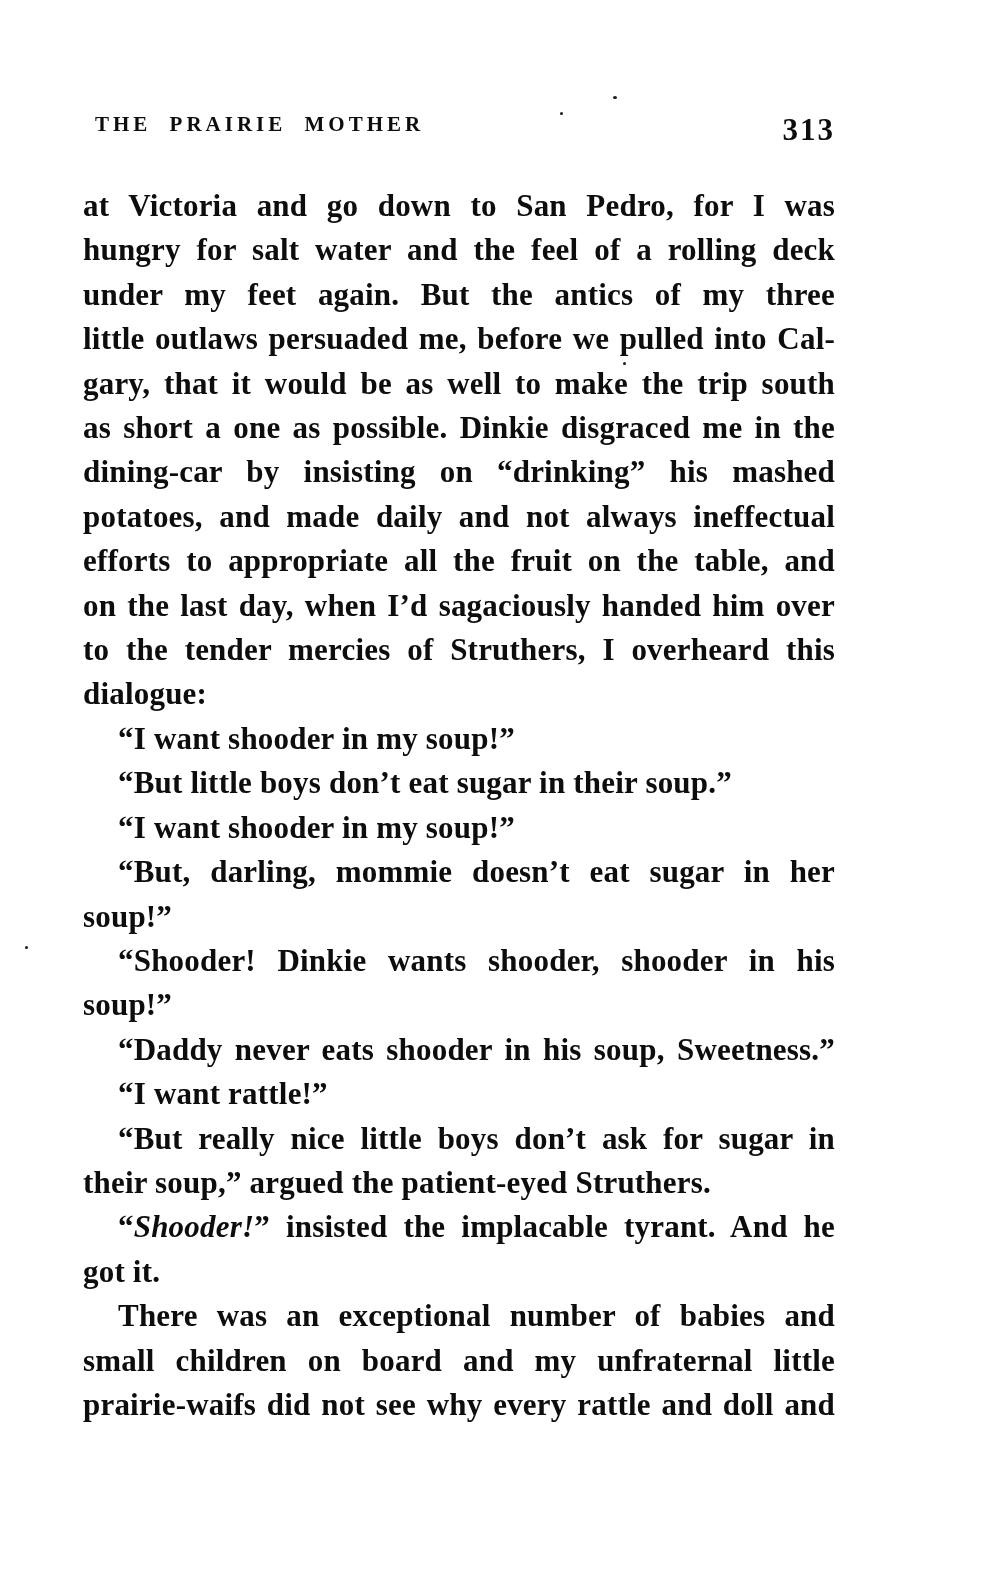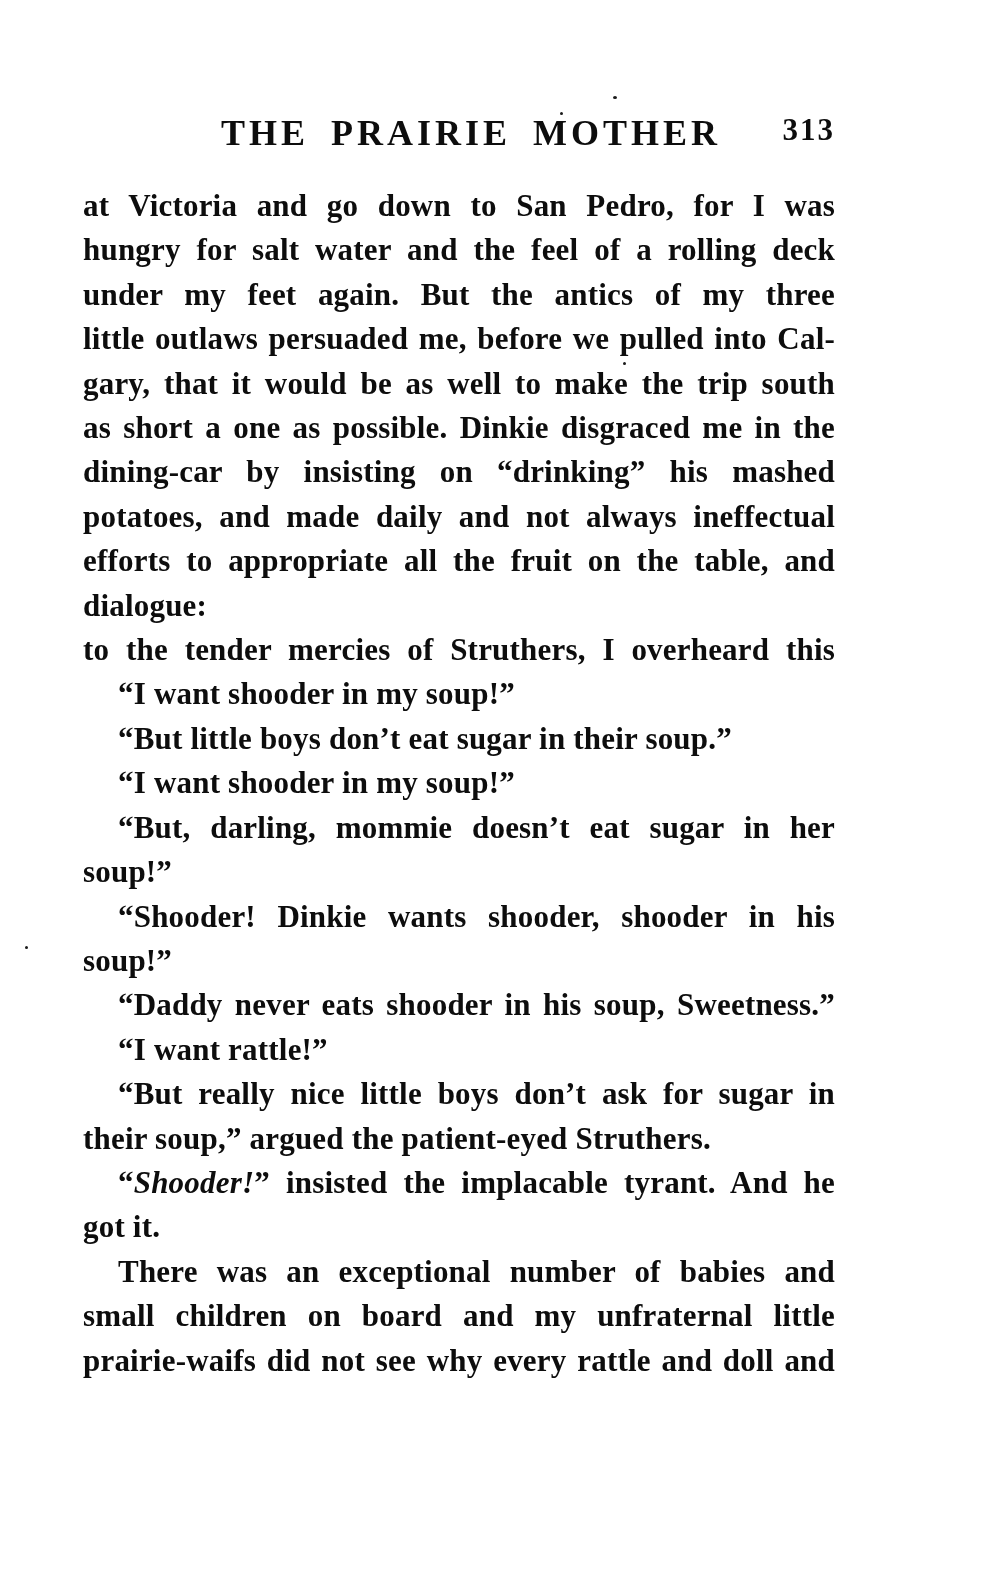--- a/index.html
+++ b/index.html
@@ -18,23 +18,22 @@
     top: 112px;
     left: 83px;
     width: 752px;
     height: 44px;
   }
   .running-title {
     position: absolute;
     left: 0;
     right: 0;
     top: 0;
-    text-align: center;
     transform: translateX(12px);
-    font-size: 36px;
+    font-size: 21px;
     letter-spacing: 4px;
     word-spacing: 9px;
     white-space: nowrap;
   }
   .page-number {
     position: absolute;
     right: 0;
     top: 0;
     font-size: 31px;
     letter-spacing: 2px;
@@ -77,22 +76,23 @@
   <div class="text-block" id="text-block">
       <div class="line just"><span>at Victoria and go down to San Pedro, for I was</span></div>
       <div class="line just"><span>hungry for salt water and the feel of a rolling deck</span></div>
       <div class="line just"><span>under my feet again.  But the antics of my three</span></div>
       <div class="line just"><span>little outlaws persuaded me, before we pulled into Cal-</span></div>
       <div class="line just"><span>gary, that it would be as well to make the trip south</span></div>
       <div class="line just"><span>as short a one as possible.  Dinkie disgraced me in the</span></div>
       <div class="line just"><span>dining-car by insisting on “drinking” his mashed</span></div>
       <div class="line just"><span>potatoes, and made daily and not always ineffectual</span></div>
       <div class="line just"><span>efforts to appropriate all the fruit on the table, and</span></div>
+      <div class="line just"><span>on the last day, when I’d sagaciously handed him over</span></div>
+      <div class="line just"><span>to the tender mercies of Struthers, I overheard this</span></div>
       <div class="line"><span>dialogue:</span></div>
-      <div class="line just"><span>to the tender mercies of Struthers, I overheard this</span></div>
       <div class="line indent"><span>“I want shooder in my soup!”</span></div>
       <div class="line indent"><span>“But little boys don’t eat sugar in their soup.”</span></div>
       <div class="line indent"><span>“I want shooder in my soup!”</span></div>
       <div class="line indent just"><span>“But, darling, mommie doesn’t eat sugar in her</span></div>
       <div class="line"><span>soup!”</span></div>
       <div class="line indent just"><span>“Shooder!  Dinkie wants shooder, shooder in his</span></div>
       <div class="line"><span>soup!”</span></div>
       <div class="line indent just"><span>“Daddy never eats shooder in his soup, Sweetness.”</span></div>
       <div class="line indent"><span>“I want rattle!”</span></div>
       <div class="line indent just"><span>“But really nice little boys don’t ask for sugar in</span></div>

